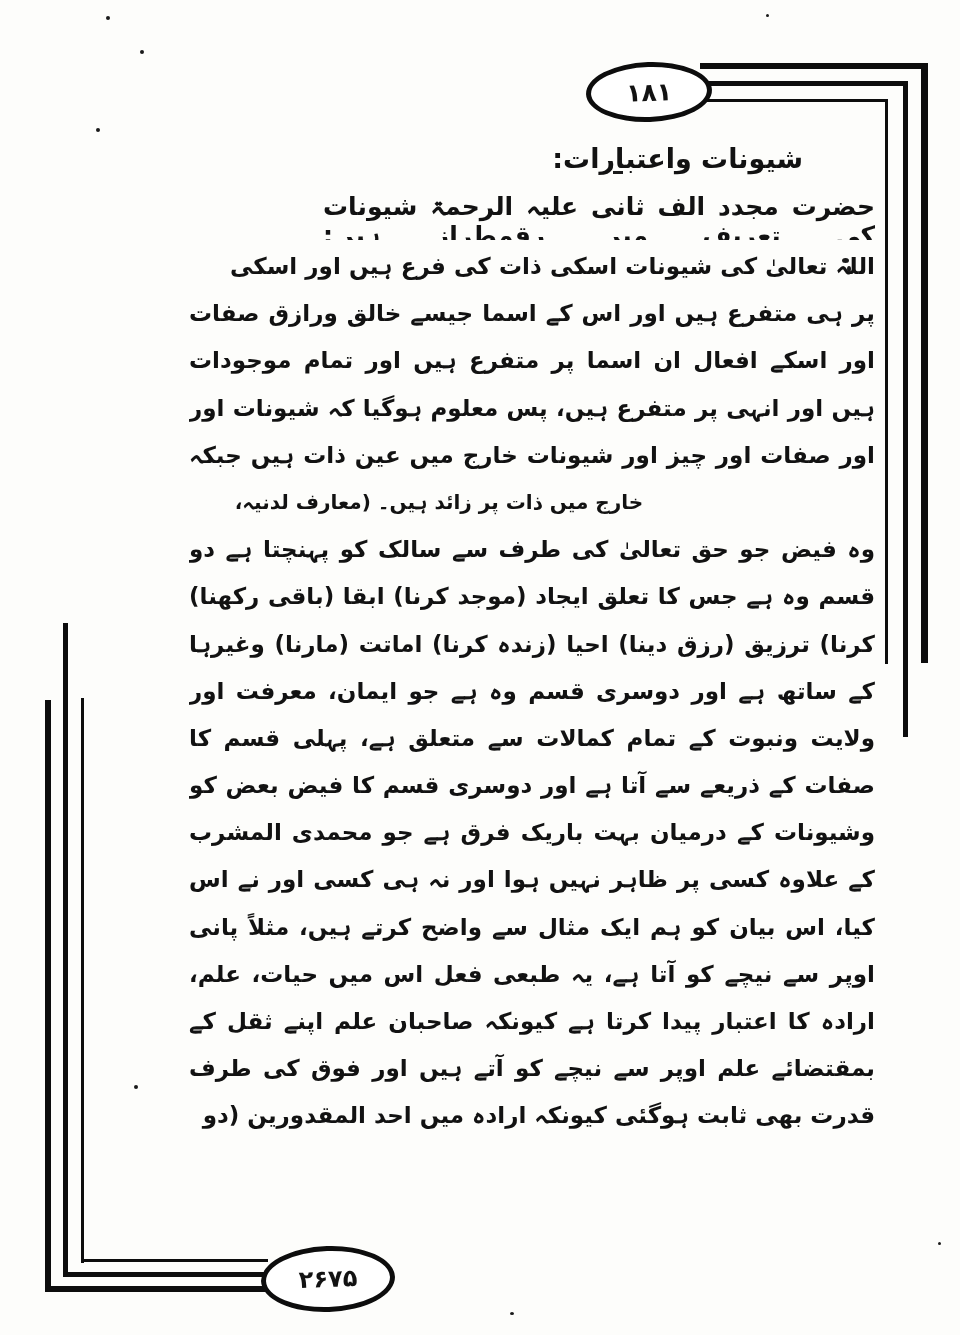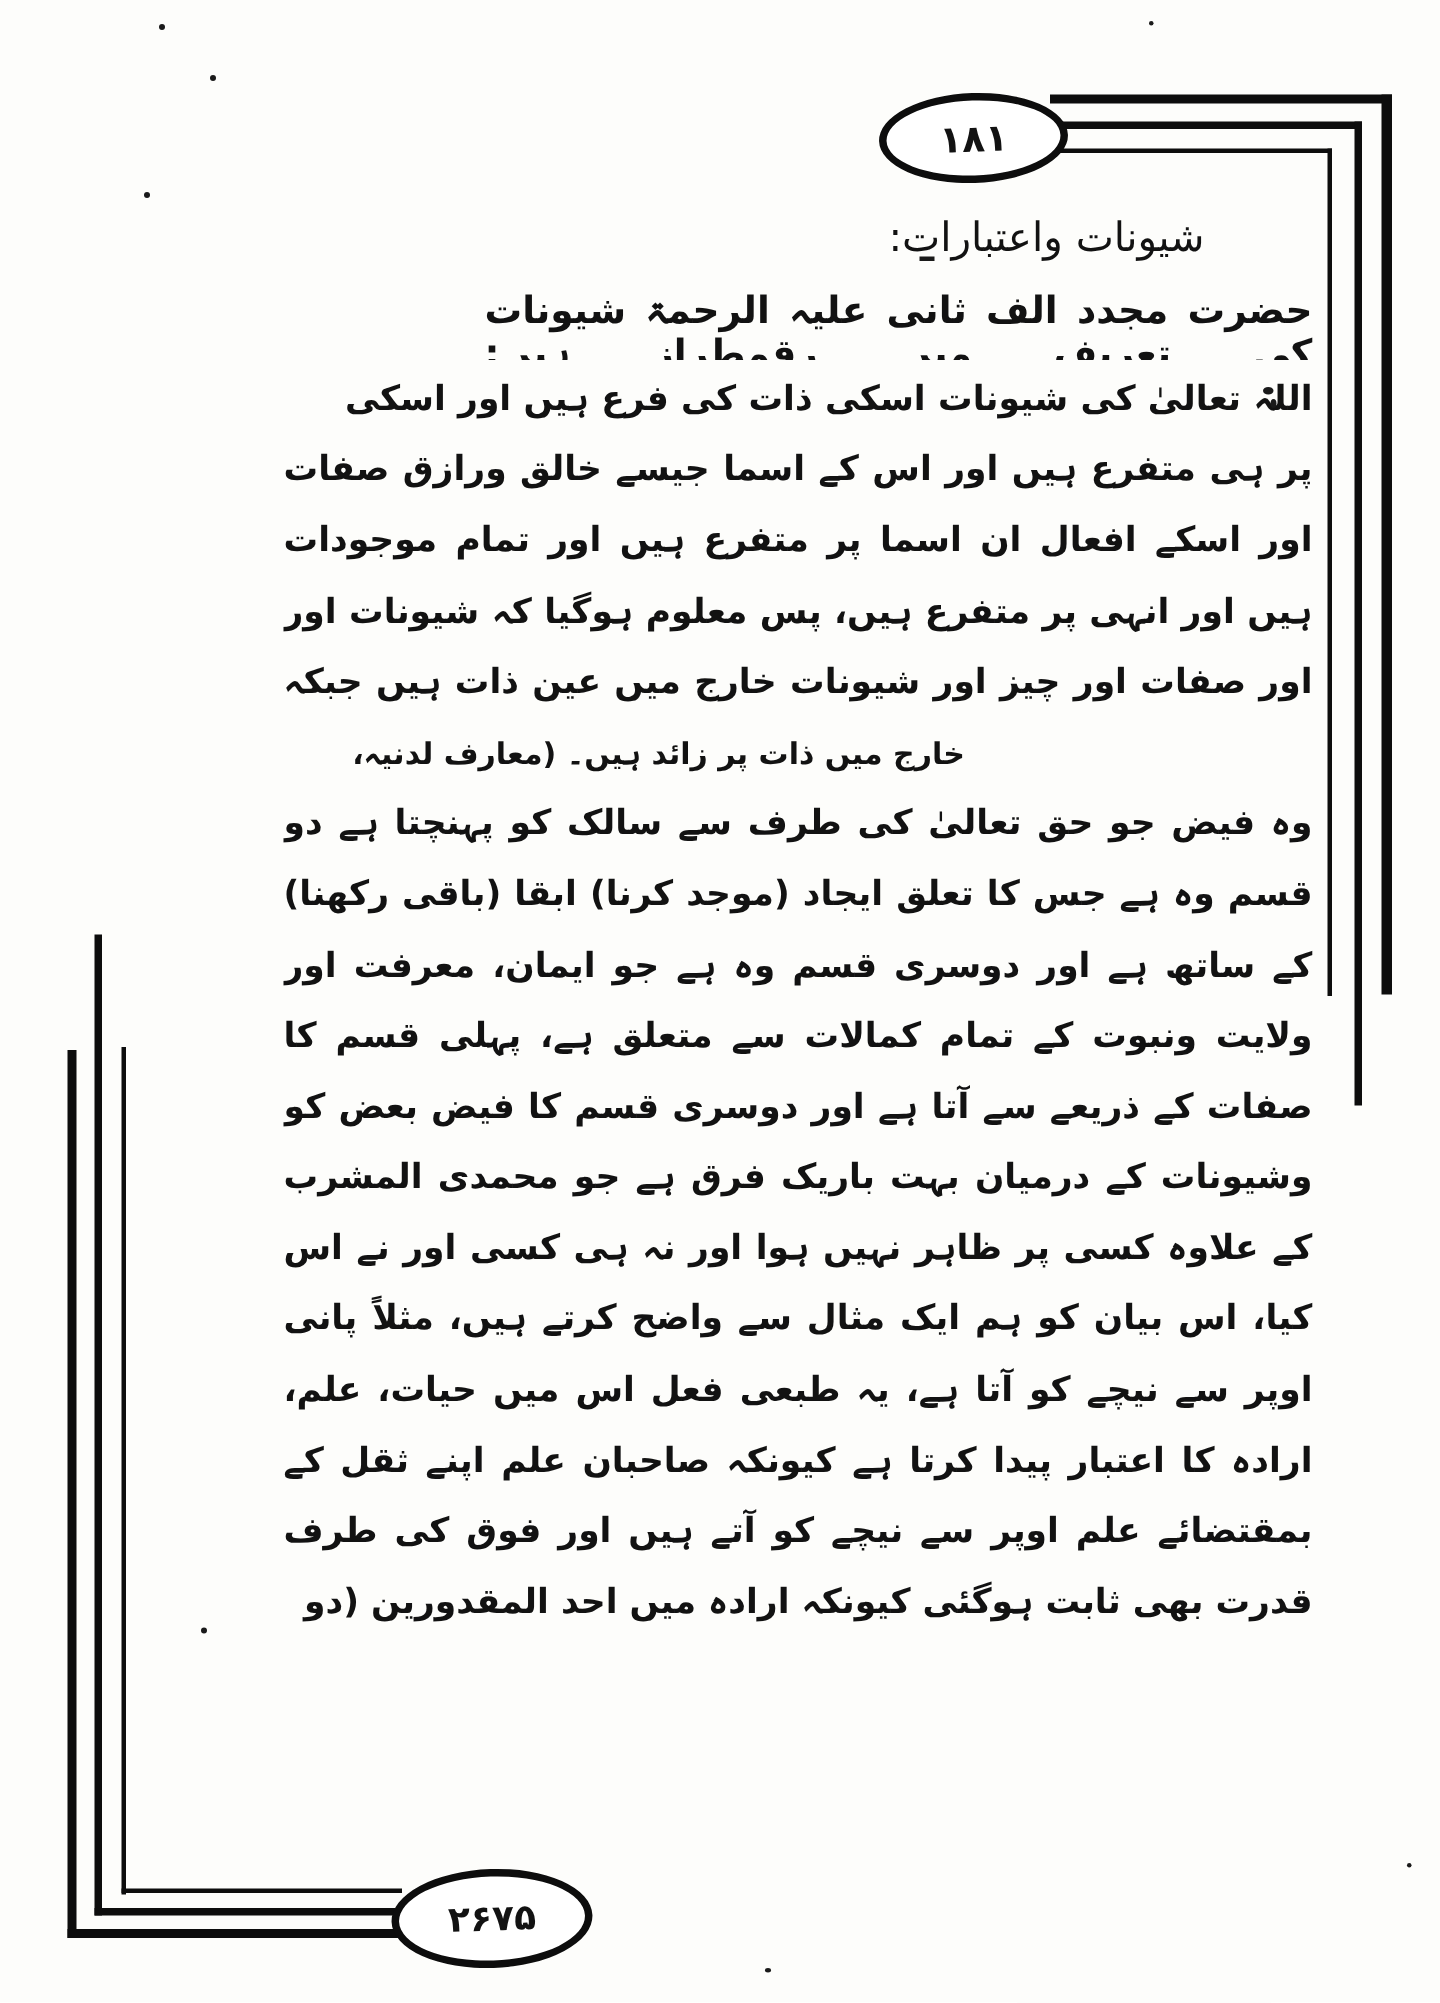--- a/index.html
+++ b/index.html
@@ -14,21 +14,21 @@
   .oval {
     position:absolute; background:#ffffff; border:5px solid #0d0d0d;
     border-radius:50%; display:flex; align-items:center; justify-content:center;
     font-weight:bold; z-index:3;
   }
   .oval-top    { left:586px; top:62px;   width:116px; height:50px; font-size:25px; transform:rotate(-2deg); }
   .oval-bottom { left:261px; top:1246px; width:124px; height:56px; font-size:24px; transform:rotate(-2deg); }
 
   .heading {
     position:absolute; top:143px; right:157px;
-    font-size:27px; font-weight:normal; direction:rtl; white-space:nowrap;
+    font-size:27px; font-weight:bold; direction:rtl; white-space:nowrap;
   }
   .intro {
     position:absolute; top:192px; right:85px; width:552px; height:48px;
     font-size:25px; font-weight:bold; direction:rtl;
     text-align:justify; text-align-last:justify; overflow:hidden;
   }
   .body-text {
     position:absolute; top:243px; right:85px; width:686px; direction:rtl;
   }
   .line {
@@ -77,20 +77,21 @@
 
   <div class="body-text">
       <div class="line ln-q1" dir="rtl" lang="ur">اللہ تعالیٰ کی شیونات اسکی ذات کی فرع ہیں اور اسکی صفات ان شیونات</div>
       <div class="line ln-full" dir="rtl" lang="ur">پر ہی متفرع ہیں اور اس کے اسما جیسے خالق ورازق صفات پر متفرع ہیں</div>
       <div class="line ln-full" dir="rtl" lang="ur">اور اسکے افعال ان اسما پر متفرع ہیں اور تمام موجودات افعال کے نتائج</div>
       <div class="line ln-full" dir="rtl" lang="ur">ہیں اور انہی پر متفرع ہیں، پس معلوم ہوگیا کہ شیونات اور چیز ہیں</div>
       <div class="line ln-full" dir="rtl" lang="ur">اور صفات اور چیز اور شیونات خارج میں عین ذات ہیں جبکہ صفات</div>
       <div class="line ln-citation" dir="rtl" lang="ur">خارج میں ذات پر زائد ہیں۔ (معارف لدنیہ، معرفت ۲۰)</div>
       <div class="line ln-full" dir="rtl" lang="ur">وہ فیض جو حق تعالیٰ کی طرف سے سالک کو پہنچتا ہے دو قسم کا ہے، ایک</div>
       <div class="line ln-full" dir="rtl" lang="ur">قسم وہ ہے جس کا تعلق ایجاد (موجد کرنا) ابقا (باقی رکھنا) تخلیق (پیدا</div>
+      <div class="line ln-full" dir="rtl" lang="ur">کرنا) ترزیق (رزق دینا) احیا (زندہ کرنا) اماتت (مارنا) وغیرہا</div>
       <div class="line ln-full" dir="rtl" lang="ur">کے ساتھ ہے اور دوسری قسم وہ ہے جو ایمان، معرفت اور مراتب</div>
       <div class="line ln-full" dir="rtl" lang="ur">ولایت ونبوت کے تمام کمالات سے متعلق ہے، پہلی قسم کا فیض سب کو</div>
       <div class="line ln-full" dir="rtl" lang="ur">صفات کے ذریعے سے آتا ہے اور دوسری قسم کا فیض بعض کو صفات</div>
       <div class="line ln-full" dir="rtl" lang="ur">وشیونات کے درمیان بہت باریک فرق ہے جو محمدی المشرب اولیا</div>
       <div class="line ln-full" dir="rtl" lang="ur">کے علاوہ کسی پر ظاہر نہیں ہوا اور نہ ہی کسی اور نے اس کی نسبت کلام</div>
       <div class="line ln-full" dir="rtl" lang="ur">کیا، اس بیان کو ہم ایک مثال سے واضح کرتے ہیں، مثلاً پانی بالطبع</div>
       <div class="line ln-full" dir="rtl" lang="ur">اوپر سے نیچے کو آتا ہے، یہ طبعی فعل اس میں حیات، علم، قدرت اور</div>
       <div class="line ln-full" dir="rtl" lang="ur">ارادہ کا اعتبار پیدا کرتا ہے کیونکہ صاحبان علم اپنے ثقل کے باعث</div>
       <div class="line ln-full" dir="rtl" lang="ur">بمقتضائے علم اوپر سے نیچے کو آتے ہیں اور فوق کی طرف توجہ نہیں کرتے</div>
       <div class="line ln-last" dir="rtl" lang="ur">قدرت بھی ثابت ہوگئی کیونکہ ارادہ میں احد المقدورین (دو</div>

